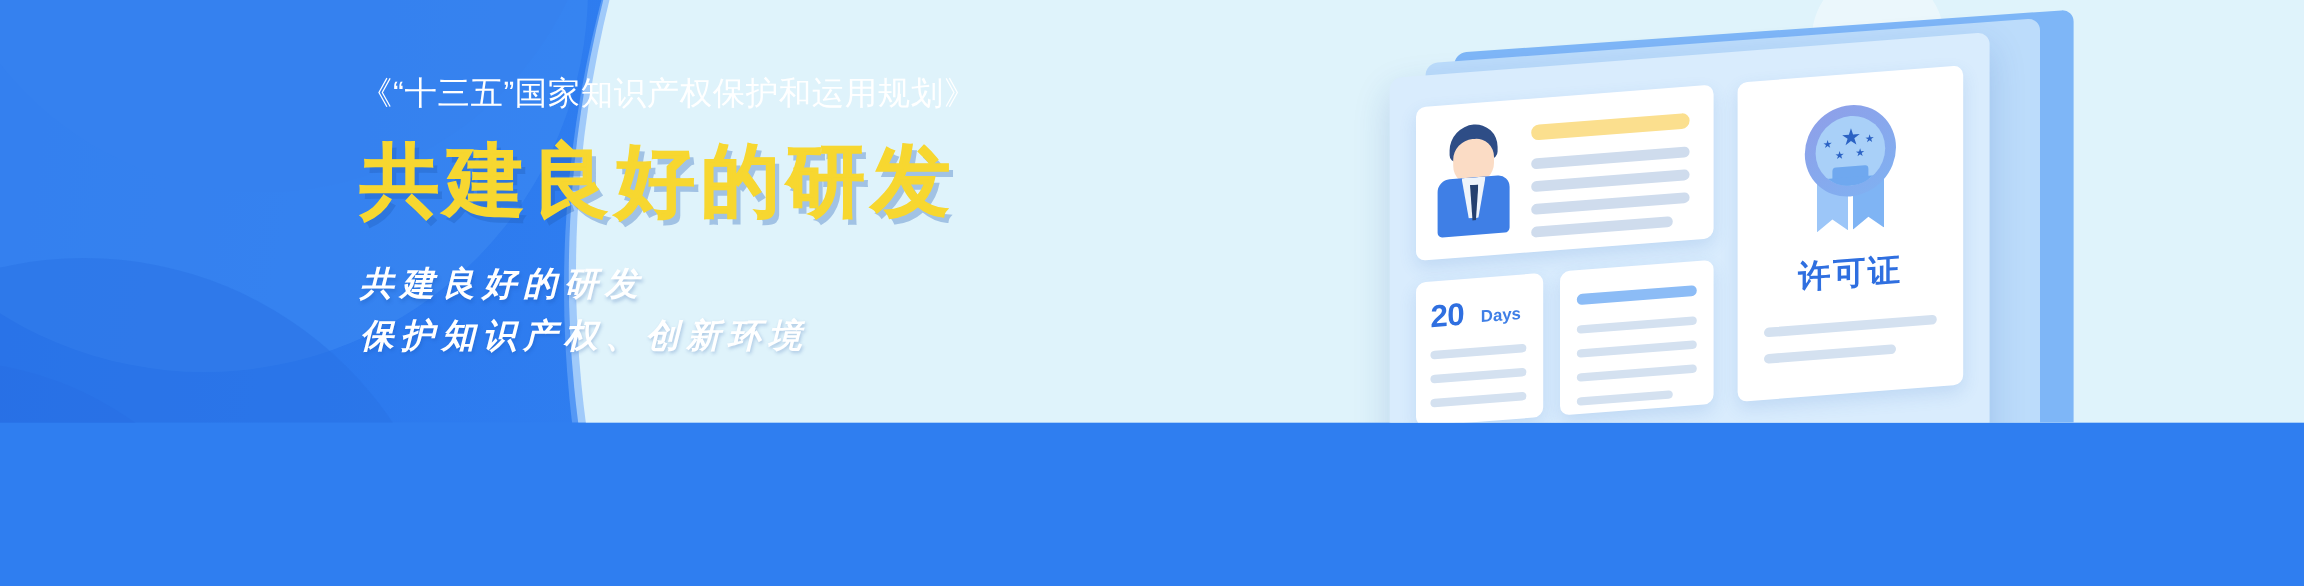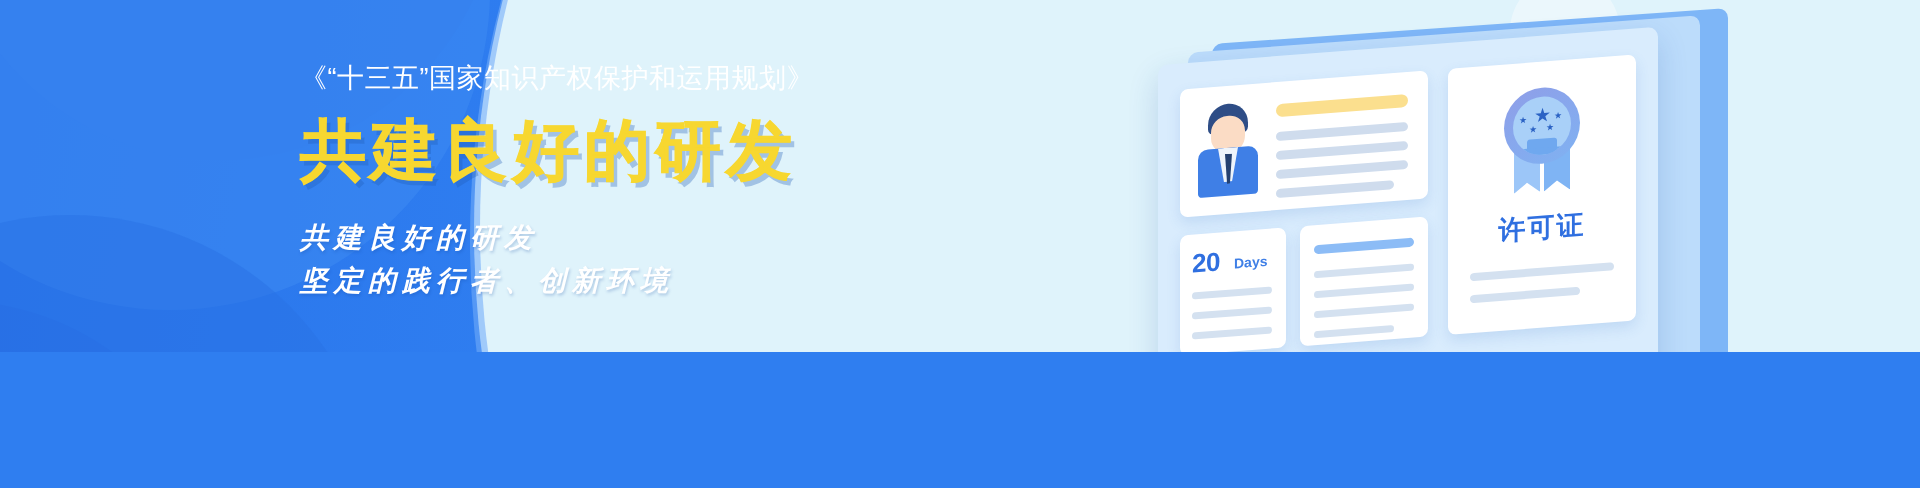--- a/index.html
+++ b/index.html
@@ -332,21 +332,21 @@
   <div class="arc-ring2"></div>
   <div class="arc-ring3"></div>
   <div class="arc-bubble"></div>
   <div class="arc-bubble2"></div>
 
   <div id="text-block">
     <div id="kicker">《“十三五”国家知识产权保护和运用规划》</div>
     <div id="headline">共建良好的研发</div>
     <div id="sub-lines">
       <div class="sub-line">共建良好的研发</div>
-      <div class="sub-line">坚定的践行者、创新环境</div>
+      <div class="sub-line">保护知识产权、创新环境</div>
     </div>
   </div>
 
   <div id="illustration">
     <div class="sheet sheet-back2"></div>
     <div class="sheet sheet-back1"></div>
     <div class="sheet sheet-front"></div>
 
     <div id="sheet-content">
 

